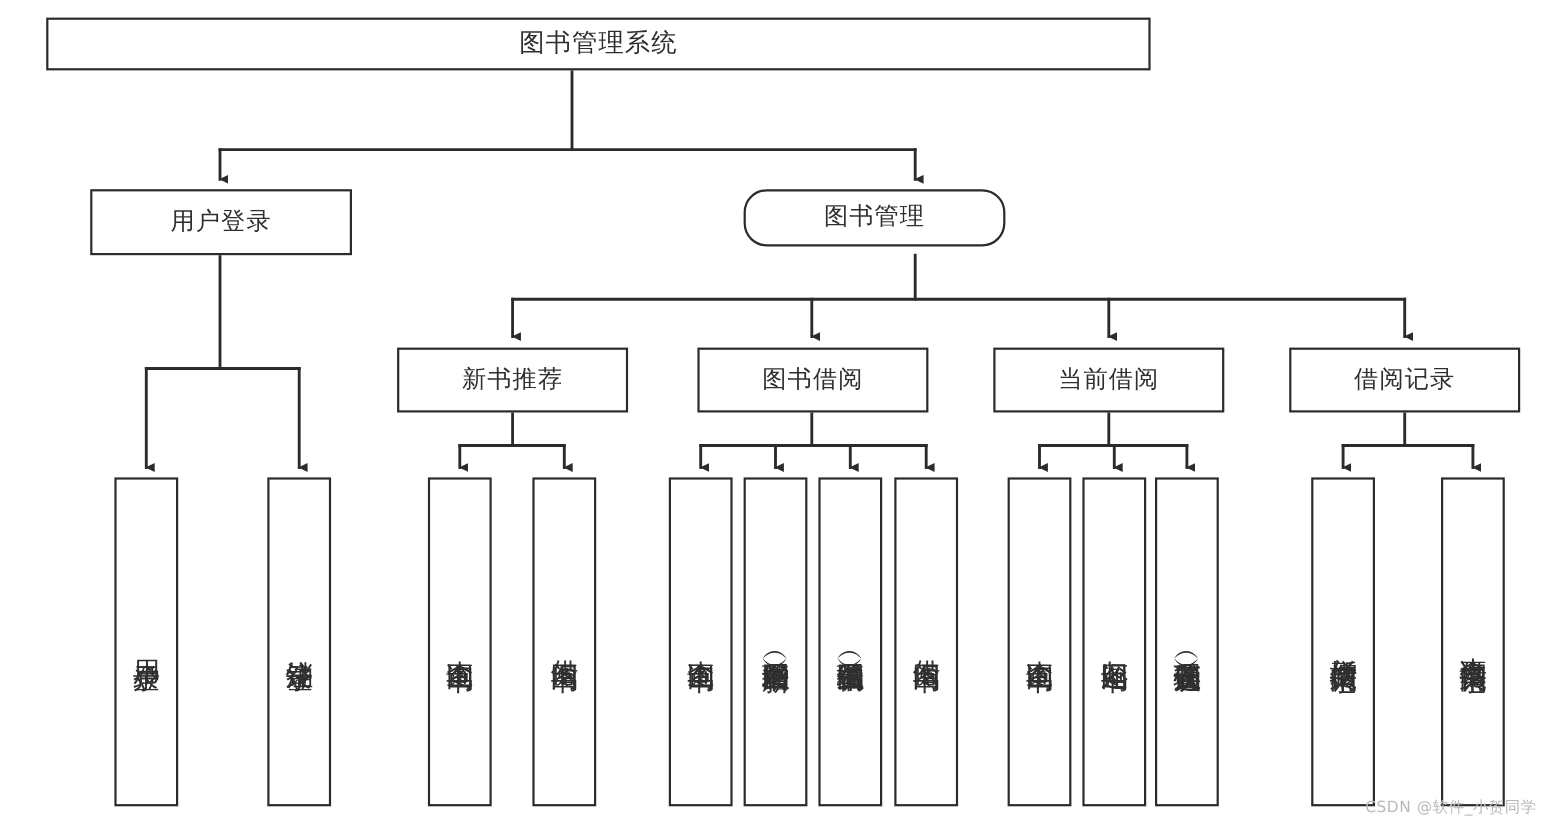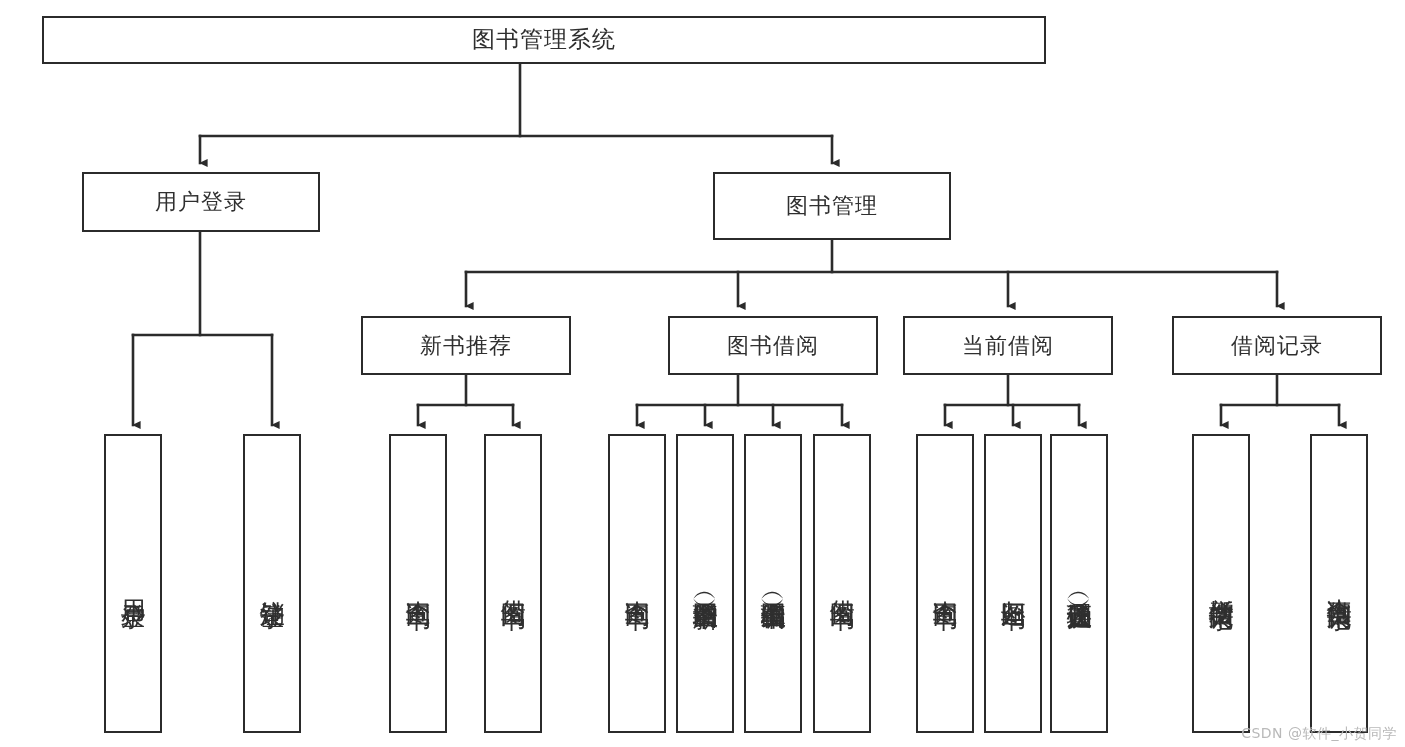--- a/index.html
+++ b/index.html
@@ -135,28 +135,28 @@
     </g>
   </svg>
 
   <div class="node horiz root" style="left:18px; top:16px; width:1004px; height:48px;margin-left:24px;">
     <span class="label">图书管理系统</span>
   </div>
 
   <div class="node horiz" style="left:82px; top:172px; width:238px; height:60px;">
     <span class="label">用户登录</span>
   </div>
-  <div class="node horiz" style="left:713px; top:172px; width:238px; height:68px;">
+  <div class="node horiz" style="left:676px; top:172px; width:238px; height:52px;border-radius:21px;">
     <span class="label">图书管理</span>
   </div>
 
   <div class="node horiz" style="left:361px; top:316px; width:210px; height:59px;justify-content:center;">
     <span class="label">新书推荐</span>
   </div>
-  <div class="node horiz" style="left:634px; top:316px; width:210px; height:59px;margin-left:34px;">
+  <div class="node horiz" style="left:634px; top:316px; width:210px; height:59px;">
     <span class="label">图书借阅</span>
   </div>
   <div class="node horiz" style="left:1172px; top:316px; width:210px; height:59px;">
     <span class="label">借阅记录</span>
   </div>
   <div class="node horiz" style="left:903px; top:316px; width:210px; height:59px;">
     <span class="label">当前借阅</span>
   </div>
 
   <div class="node vert" style="left:104px; top:434px; width:58px; height:299px;">

